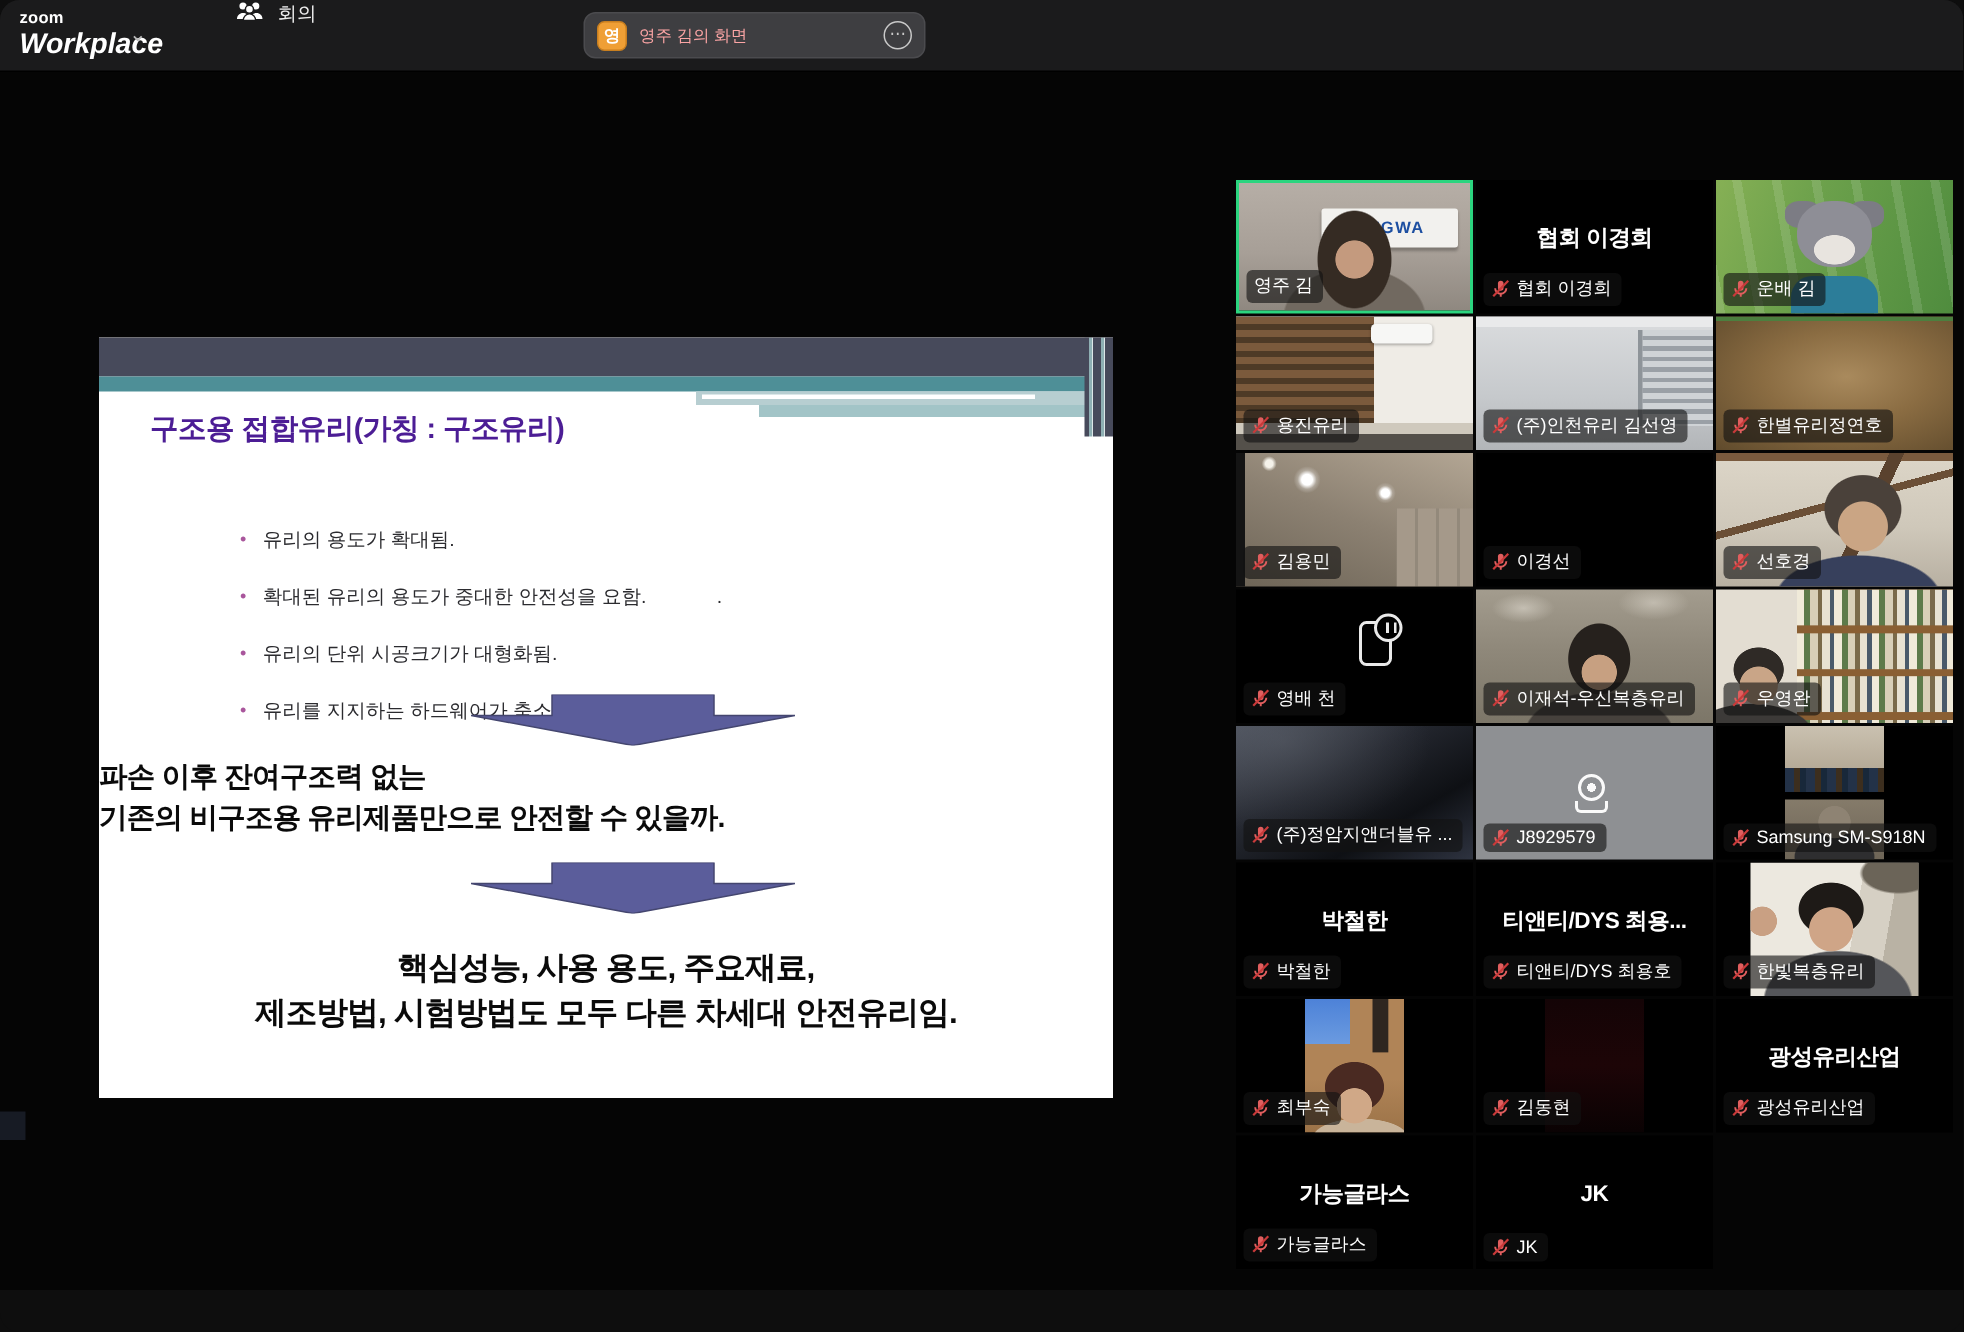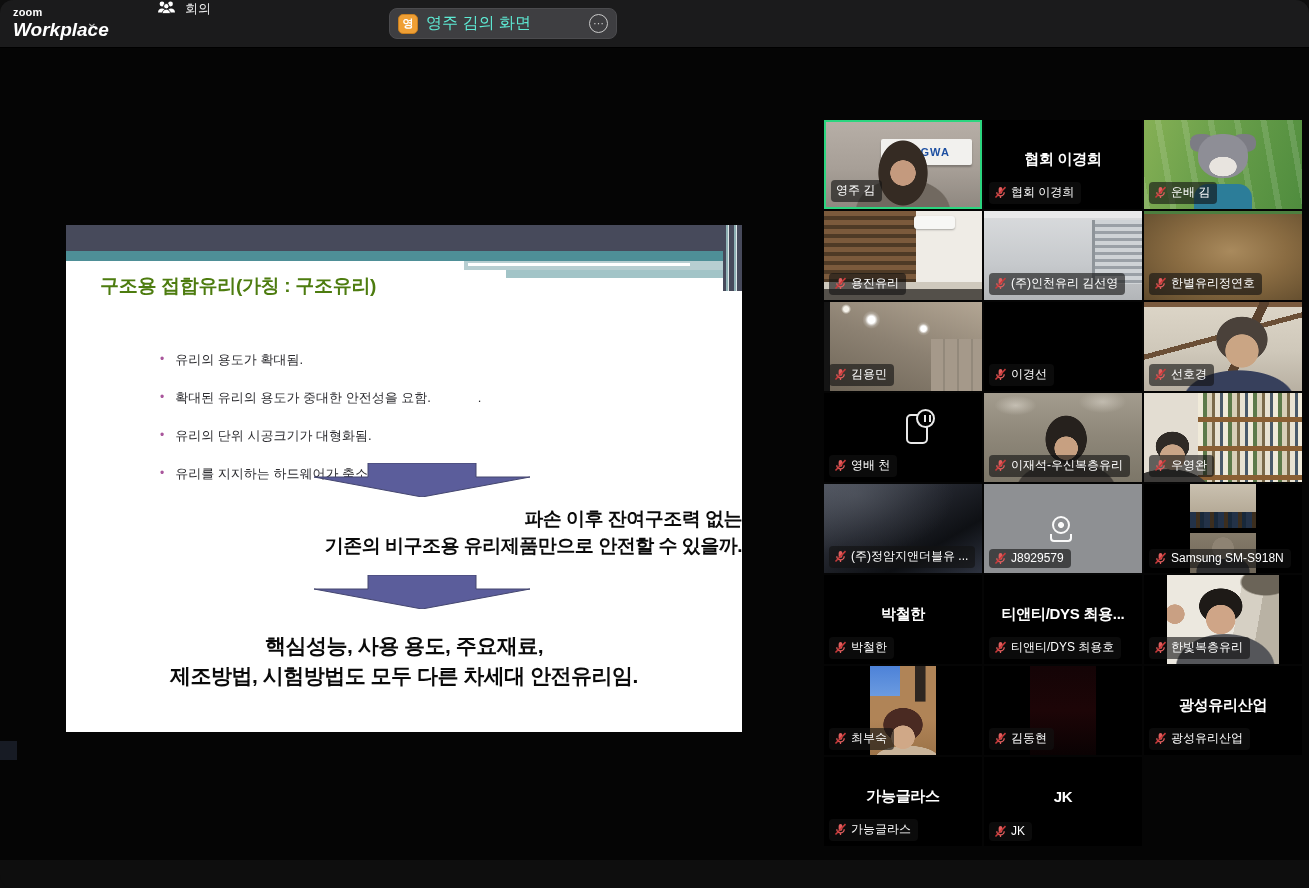--- a/index.html
+++ b/index.html
@@ -8,42 +8,42 @@
 
   
   .topbar{position:absolute;left:0;top:0;width:1309px;height:48px;background:#1b1b1c;border-bottom:1px solid #000;}
   .logo{position:absolute;left:13px;top:7px;color:#fff;line-height:1;}
   .logo .l1{font-size:11px;font-weight:bold;letter-spacing:.2px;}
   .logo .l2{font-size:19px;font-weight:bold;margin-top:2px;font-style:italic;}
   .chevron{position:absolute;left:86px;top:14px;color:#b9b9b9;font-size:14px;}
   .meet-tab{position:absolute;left:157px;top:0;height:48px;display:flex;align-items:flex-start;gap:9px;color:#eee;font-size:13px;}
   .pill{position:absolute;left:389px;top:8px;width:228px;height:31px;background:#3e3e41;border:1px solid #4b4b4e;border-radius:8px;display:flex;align-items:center;padding:0 8px;gap:8px;}
   .pill .badge{width:20px;height:20px;border-radius:5px;background:#ef9f35;border:1px solid #c97f1f;color:#fff;font-size:11px;font-weight:bold;display:flex;align-items:center;justify-content:center;flex:0 0 auto;}
-  .pill .ptext{color:#5eead4;font-size:16px;flex:1 1 auto;white-space:nowrap;overflow:hidden;}
+  .pill .ptext{color:#fca5a5;font-size:11px;flex:1 1 auto;white-space:nowrap;overflow:hidden;}
   .pill .more{width:19px;height:19px;border:1.5px solid #c9c9c9;border-radius:50%;color:#c9c9c9;font-size:11px;line-height:16px;text-align:center;flex:0 0 auto;}
 
   
   .canvas{position:absolute;left:0;top:48px;width:1309px;height:812px;background:#050505;}
   .corner-chip{position:absolute;left:0;top:693px;width:17px;height:19px;background:#171b24;}
 
   
   .slide{position:absolute;left:66px;top:225px;width:676px;height:507px;background:#fff;overflow:hidden;}
   .band-dark{position:absolute;left:0;top:0;width:100%;height:26px;background:#474a5b;}
   .band-teal{position:absolute;left:0;top:26px;width:100%;height:10px;background:#4e8f97;}
   .band-light1{position:absolute;left:398px;right:0;top:36px;height:9px;background:#b7ced1;}
   .band-light1::before{content:"";position:absolute;left:4px;right:52px;top:2px;height:3px;background:#fff;}
   .band-light2{position:absolute;left:440px;right:0;top:45px;height:8px;background:#a2c4c7;}
   .band-stripes{position:absolute;right:0;top:0;width:19px;height:66px;background:repeating-linear-gradient(90deg,#474a5b 0 3px,#8fb0b4 3px 5px,#dde7e8 5px 6px,#474a5b 6px 8px);}
-  .slide-title{position:absolute;left:34px;top:48px;font-size:19px;font-weight:bold;color:#4d7c0f;letter-spacing:-.3px;}
+  .slide-title{position:absolute;left:34px;top:48px;font-size:19px;font-weight:bold;color:#4c1d95;letter-spacing:-.3px;}
   .bullets{position:absolute;left:94px;top:124px;margin:0;padding:0;list-style:none;}
   .bullets li{margin:0 0 16px 0;font-size:13px;line-height:21px;color:#2b2b2f;white-space:pre-wrap;}
   .bullets li::before{content:"•";color:#a9569c;font-size:12px;margin-right:11px;position:relative;top:-1px;}
   .big-arrow{position:absolute;left:248px;width:216px;height:34px;}
   .arrow1{top:238px;} .arrow2{top:350px;}
-  .q-block{position:absolute;left:0;top:280px;width:100%;text-align:right;font-size:19px;line-height:27px;font-weight:bold;color:#0a0a0a;letter-spacing:-.5px;}
+  .q-block{position:absolute;left:0;top:280px;width:100%;text-align:left;font-size:19px;line-height:27px;font-weight:bold;color:#0a0a0a;letter-spacing:-.5px;}
   .c-block{position:absolute;left:0;top:406px;width:100%;text-align:center;font-size:21px;line-height:30px;font-weight:bold;color:#0a0a0a;letter-spacing:-.5px;}
 
   
   .grid{position:absolute;left:824px;top:120px;width:478px;display:grid;grid-template-columns:repeat(3,158px);grid-auto-rows:89px;gap:2px;}
   .tile{position:relative;background:#000;overflow:hidden;}
   .tile.speaker{border:2px solid #2bd57f;}
   .center-name{position:absolute;left:0;right:0;top:44%;transform:translateY(-50%);text-align:center;color:#fff;font-size:15px;font-weight:bold;letter-spacing:-.3px;}
   .name-tag{position:absolute;left:5px;bottom:5px;display:flex;align-items:center;gap:4px;background:rgba(18,18,18,.62);border-radius:4px;padding:2px 7px 3px 5px;color:#fff;font-size:12px;white-space:nowrap;max-width:150px;overflow:hidden;z-index:5;}
   .name-tag svg{flex:0 0 auto;}
   .deco{position:absolute;z-index:3;}

